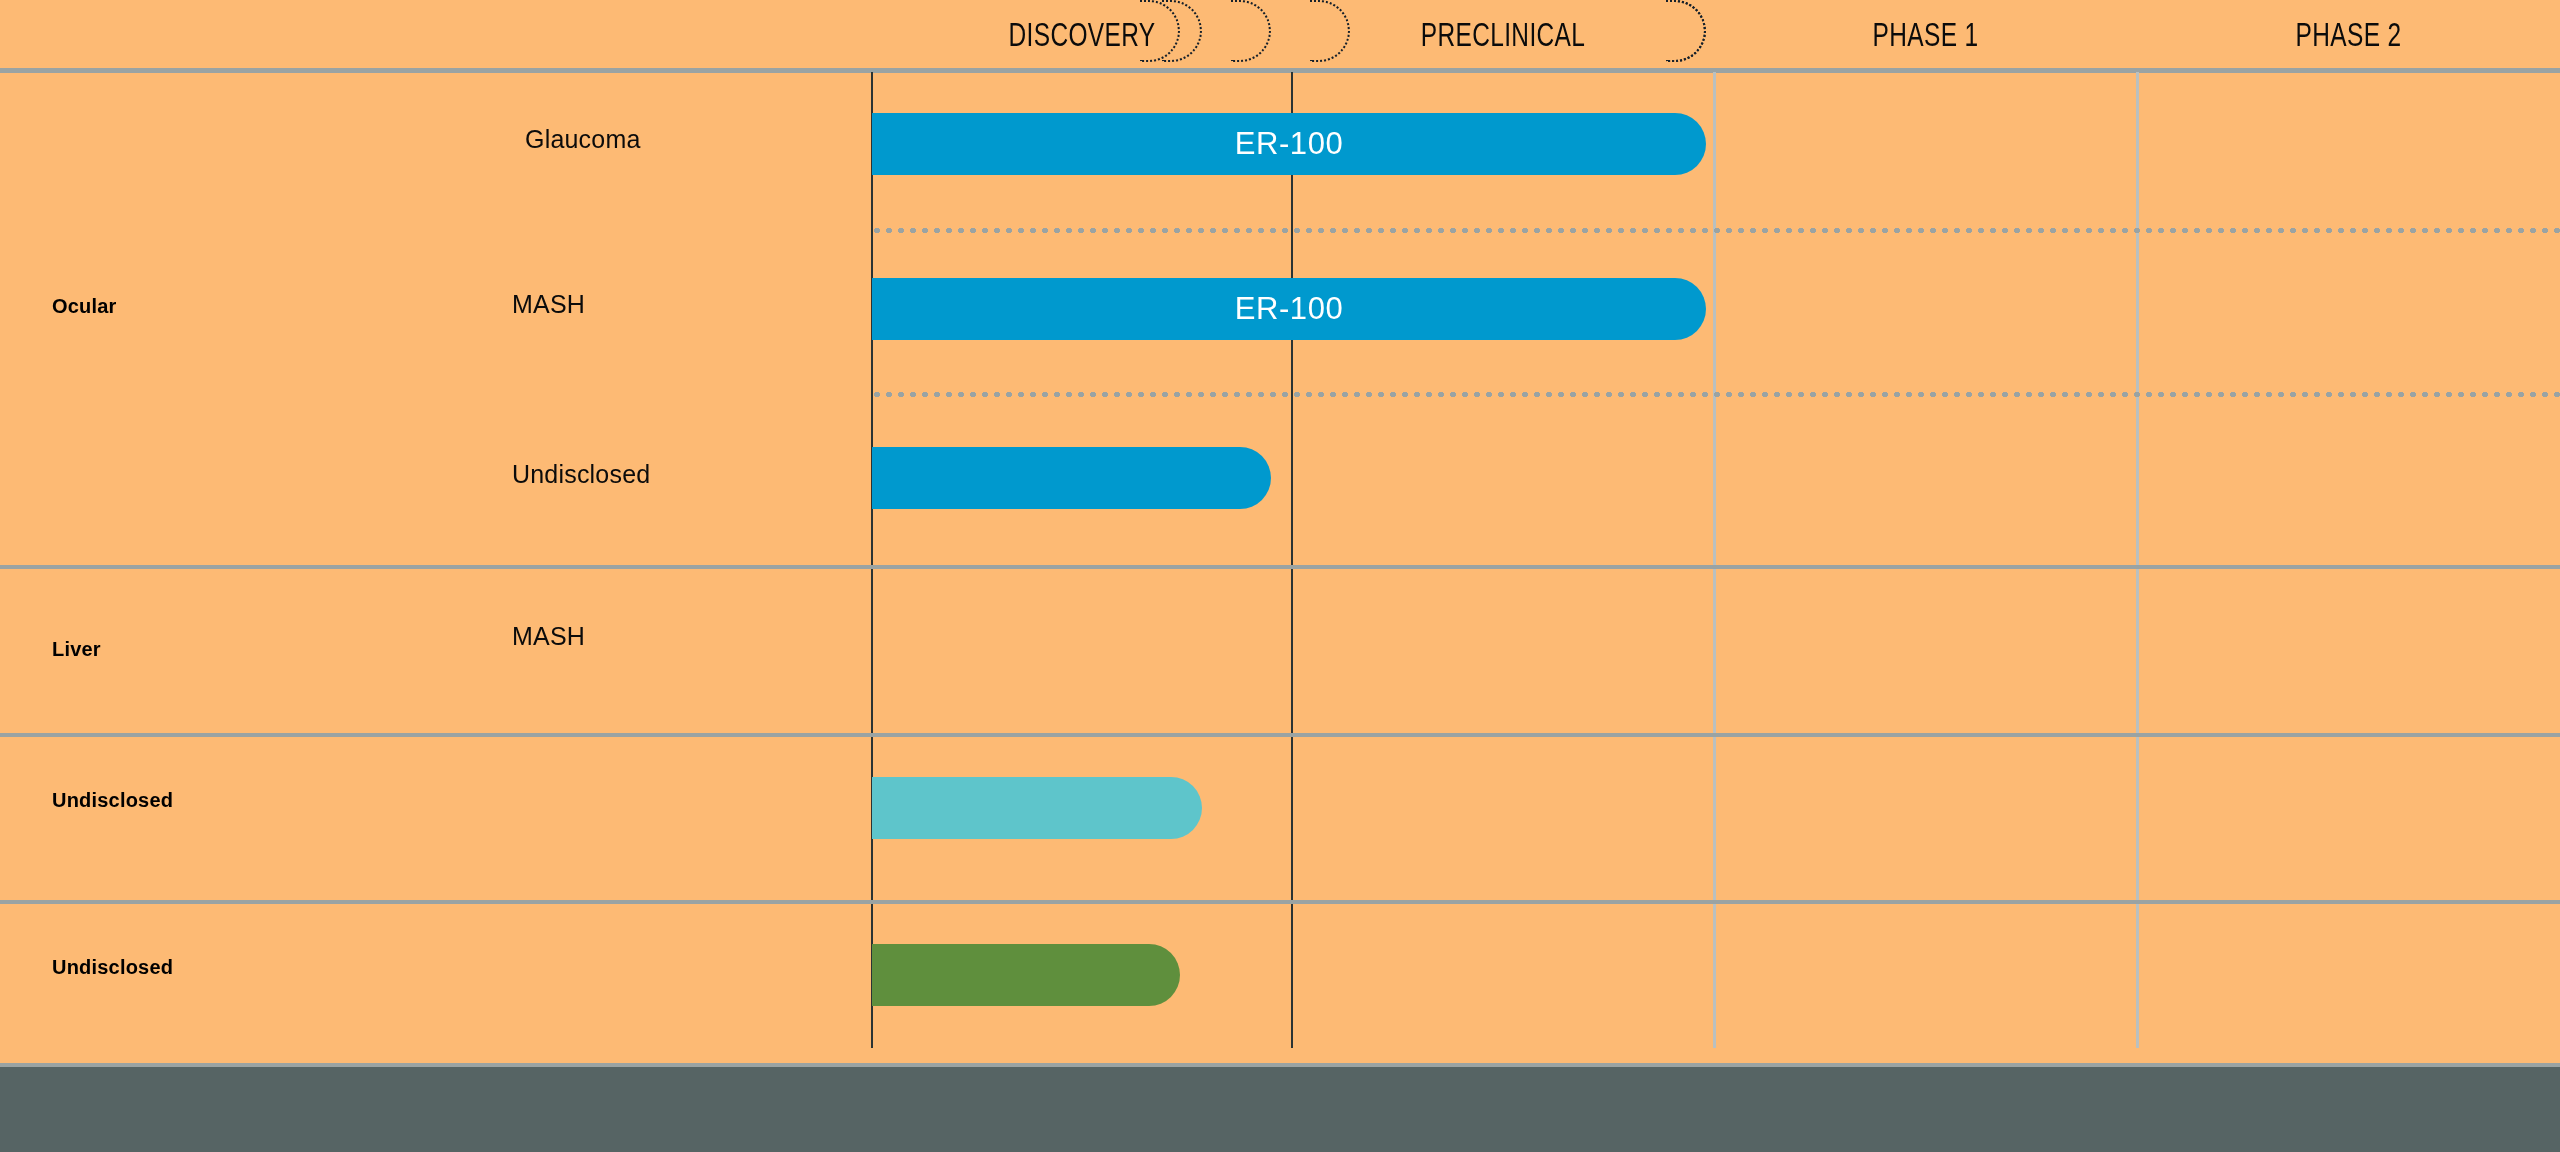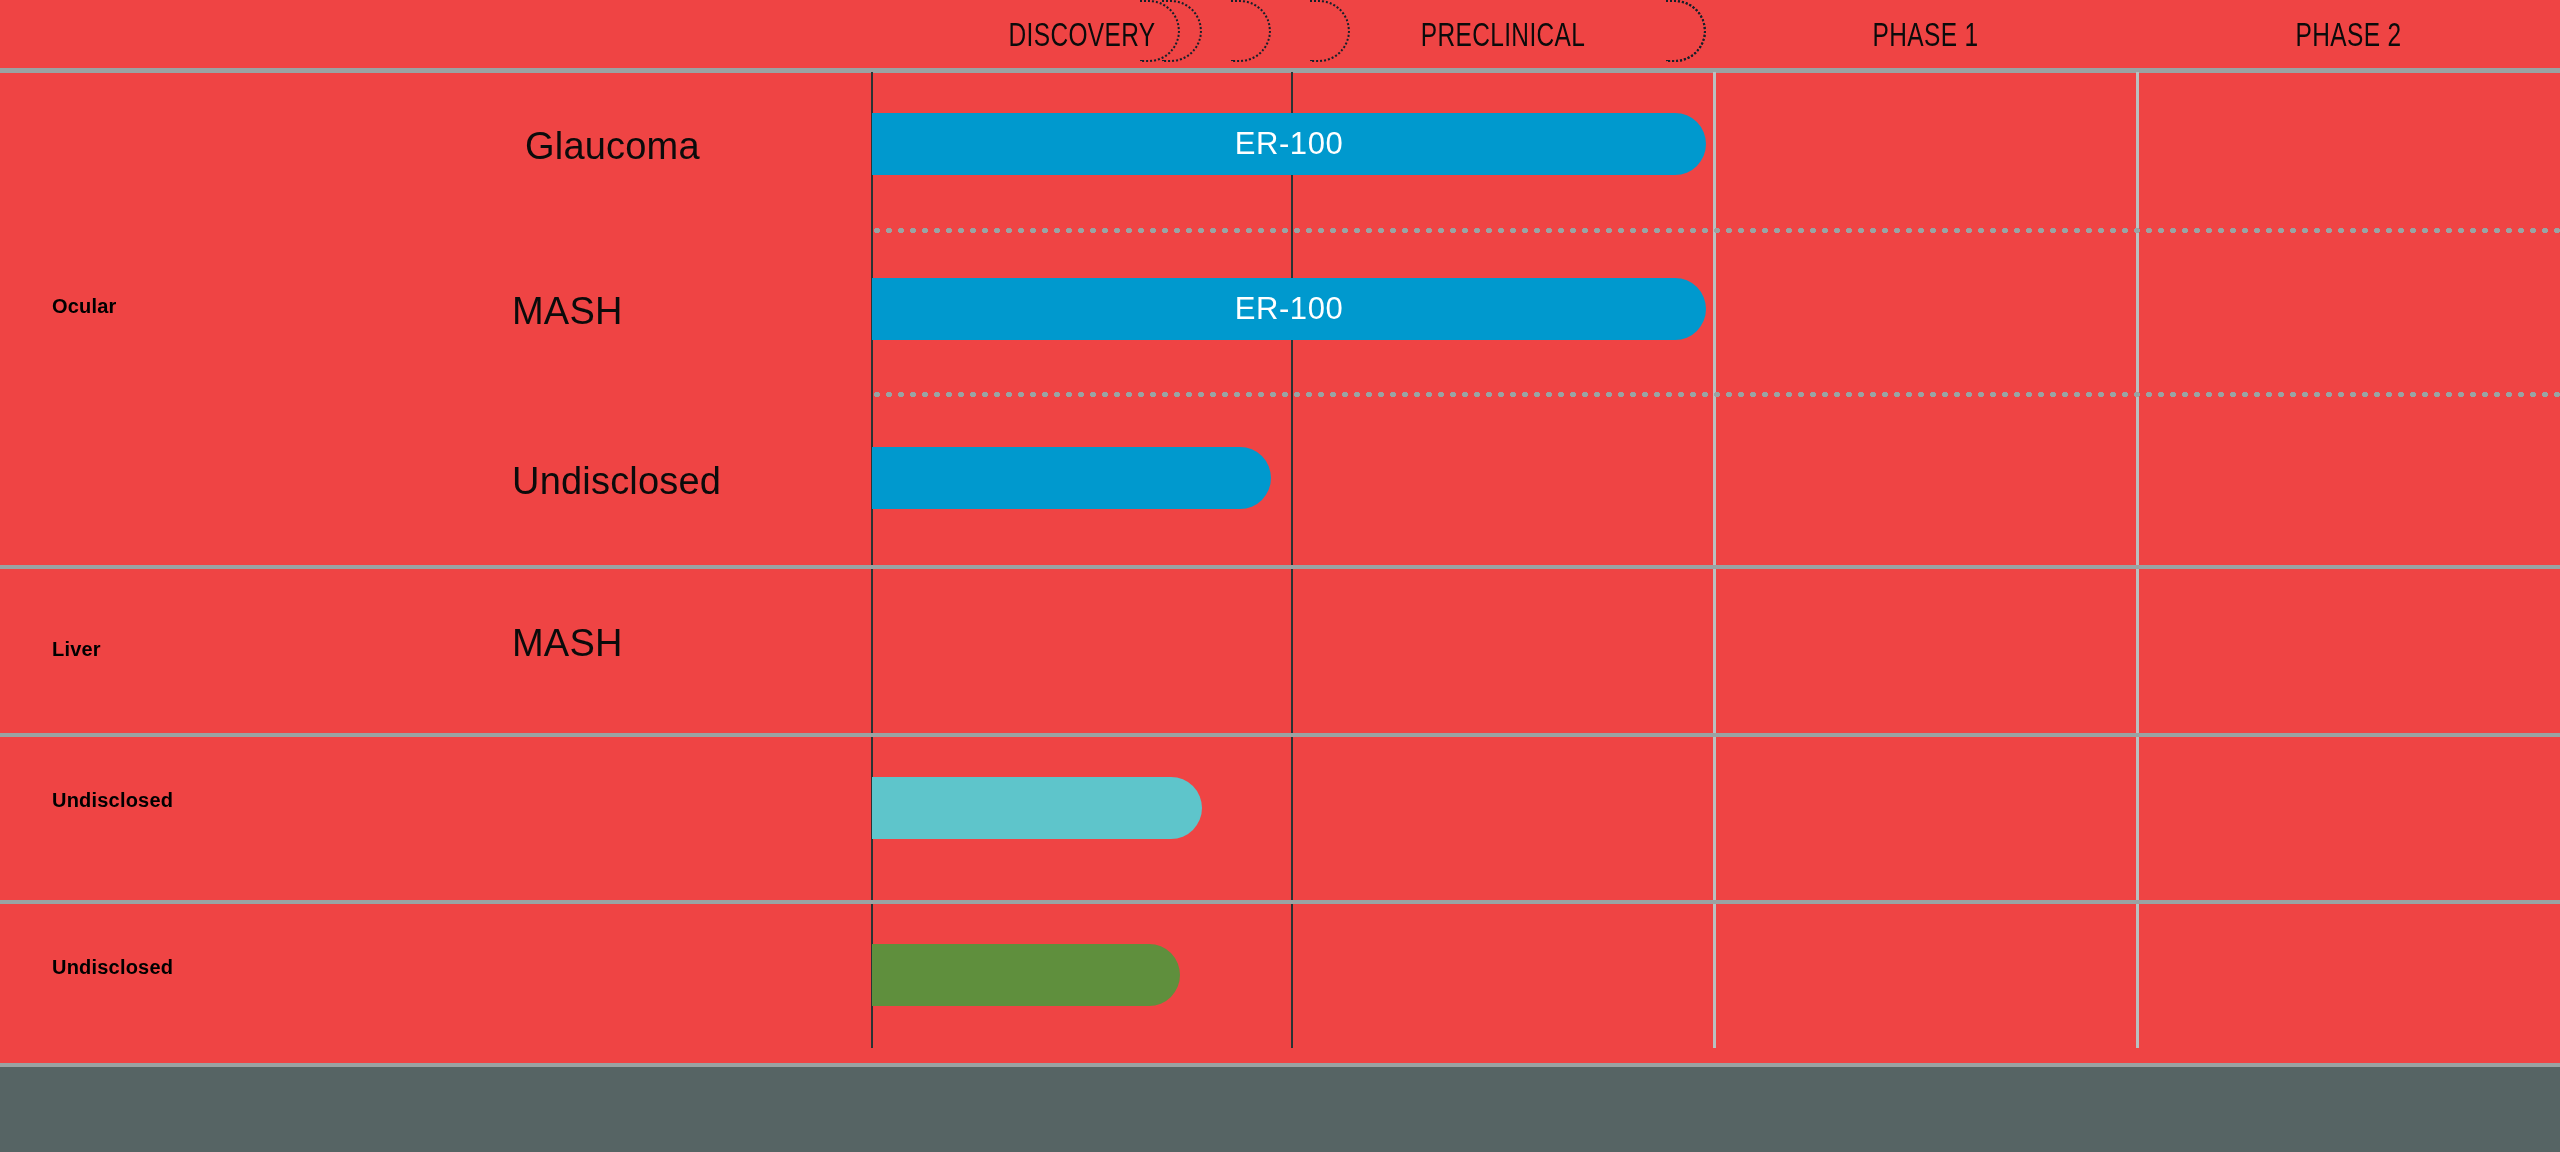--- a/index.html
+++ b/index.html
@@ -2,21 +2,21 @@
 <html><head>
 <meta charset="utf-8">
 <style>
   html,body{margin:0;padding:0;}
   body{
     width:2560px;height:1152px;
     background:#566464;
     font-family:"Liberation Sans", sans-serif;
     overflow:hidden;
   }
-  .chart{position:relative;width:2560px;height:1152px;background:#ef4444;}
+  .chart{position:relative;width:2560px;height:1152px;background:#fdba74;}
 
   
   .header{position:absolute;left:0;top:0;width:2560px;height:68px;}
   .col-head{
     position:absolute;top:0;height:68px;
     display:flex;align-items:center;justify-content:center;
     color:#0b0b0b;font-size:34px;letter-spacing:0.5px;
     font-family:"Liberation Sans Narrow","Liberation Sans",sans-serif;
     transform:scaleX(0.72);transform-origin:center center;
     white-space:nowrap;font-weight:400;
@@ -36,21 +36,21 @@
     background-image:radial-gradient(circle, #9aa3a3 45%, rgba(0,0,0,0) 46%);
     background-size:12px 5px;background-repeat:repeat-x;
   }
 
   
   .area-label{
     position:absolute;color:#000;font-size:20px;font-weight:bold;
     letter-spacing:0.2px;white-space:nowrap;
   }
   .ind-label{
-    position:absolute;color:#0b0b0b;font-size:38px;font-weight:400;
+    position:absolute;color:#0b0b0b;font-size:25px;font-weight:400;
     letter-spacing:0.2px;white-space:nowrap;
   }
 
   
   .bar{
     position:absolute;height:62px;
     border-top-right-radius:34px;border-bottom-right-radius:34px;
     border-top-left-radius:0;border-bottom-left-radius:0;
     display:flex;align-items:center;justify-content:center;
     box-sizing:border-box;

